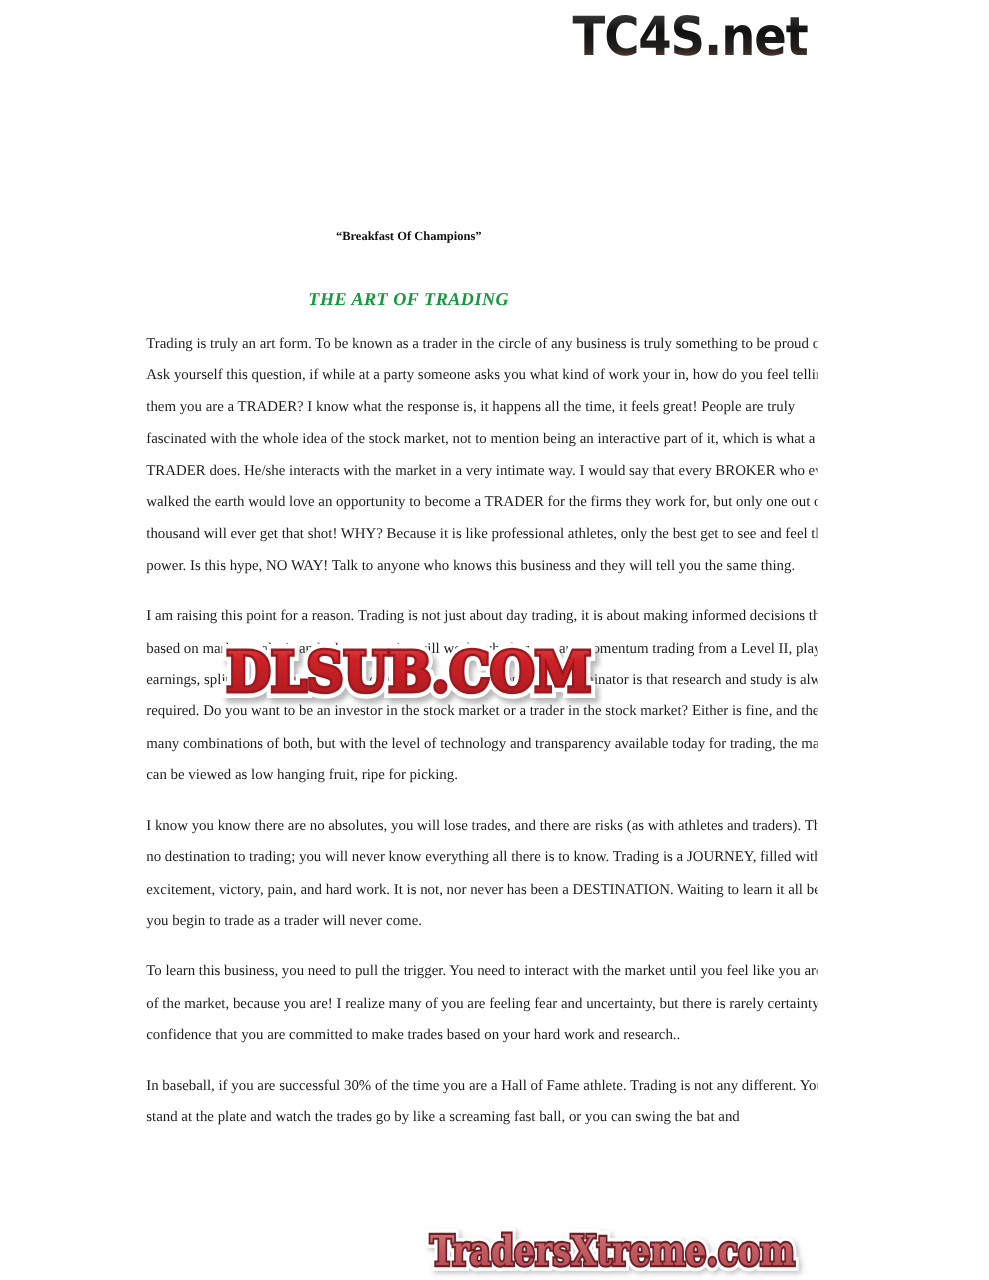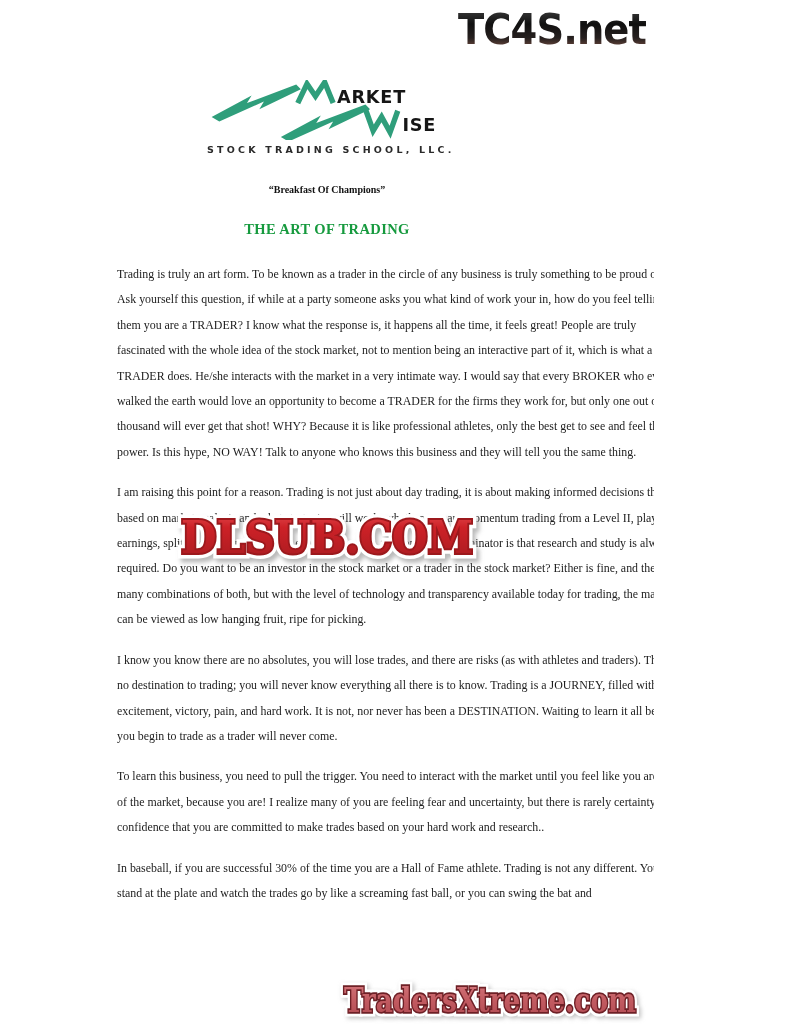--- a/index.html
+++ b/index.html
@@ -20,22 +20,22 @@
     font-family:"DejaVu Sans", sans-serif;
     font-size:9.5px;font-weight:600;color:#2a2a2a;
     letter-spacing:3.2px;white-space:nowrap;
   }
   
   .doc-title{
     position:absolute;top:184px;left:0;width:100%;
     text-align:center;font-weight:bold;font-size:10px;color:#111;
   }
   .doc-subtitle{
-    position:absolute;top:221px;left:0;width:100%;
-    text-align:center;font-weight:bold;
+    position:absolute;top:232px;left:0;width:100%;
+    text-align:center;font-weight:bold;font-style:italic;
     font-size:14.5px;letter-spacing:.4px;
   }
   
   .doc-body{
     position:absolute;left:117px;top:262px;width:567px;
     font-size:11.9px;line-height:25.4px;color:#1c1c1c;
     text-align:left;
   }
   .doc-body p{margin:0 0 15px 0;}
   
@@ -58,37 +58,20 @@
           <stop offset="0%" stop-color="#4a4a4a"></stop>
           <stop offset="40%" stop-color="#101010"></stop>
           <stop offset="68%" stop-color="#26201f"></stop>
           <stop offset="100%" stop-color="#96604f"></stop>
         </linearGradient>
       </defs>
       <text class="sans-text" x="98" y="42" text-anchor="middle" font-size="43" font-weight="bold" letter-spacing="-1" fill="url(#tcgrad)" textLength="188" lengthAdjust="spacingAndGlyphs">TC4S.net</text>
     </svg>
   </div>
 
-  <div class="logo">
-    <svg width="232" height="60" viewBox="0 0 300 78">
-      <g>
-
-        <polygon points="0,48 52,20 46,30 110,6 116,12 62,38 68,28 10,54" fill="#2f9e7b"></polygon>
-
-        <polyline points="112,30 124,5 135,21 147,3 158,30" fill="none" stroke="#2f9e7b" stroke-width="7"></polyline>
-
-        <polygon points="90,74 142,46 136,56 200,32 206,38 152,64 158,54 100,80" fill="#2f9e7b"></polygon>
-
-        <polyline points="200,38 210,66 221,48 232,68 242,40" fill="none" stroke="#2f9e7b" stroke-width="7"></polyline>
-      </g>
-      <text class="sans-text" x="163" y="30" font-size="23" font-weight="bold" letter-spacing="1" fill="#161616">ARKET</text>
-      <text class="sans-text" x="248" y="66" font-size="23" font-weight="bold" letter-spacing="1" fill="#161616">ISE</text>
-    </svg>
-    <div class="logo-school">STOCK TRADING SCHOOL, LLC.</div>
-  </div>
 
   <div class="doc-title">“Breakfast Of Champions”</div>
   <div class="doc-subtitle" style="color:#169a3e;">THE ART OF TRADING</div>
 
   <div class="doc-body">
     <p>Trading is truly an art form.  To be known as a trader in the circle of any business is truly something to be proud of.  Ask yourself this question, if while at a party someone asks you what kind of work your in, how do you feel telling them you are a TRADER?  I know what the response is, it happens all the time, it feels great!  People are truly fascinated with the whole idea of the stock market, not to mention being an interactive part of it, which is what a TRADER does.  He/she interacts with the market in a very intimate way.  I would say that every BROKER who ever walked the earth would love an opportunity to become a TRADER for the firms they work for, but only one out of a thousand will ever get that shot!  WHY?  Because it is like professional athletes, only the best get to see and feel that power.  Is this hype, NO WAY!  Talk to anyone who knows this business and they will tell you the same thing.</p>
     <p>I am raising this point for a reason.  Trading is not just about day trading, it is about making informed decisions that are based on market analysis and what strategies will work, whether you are momentum trading from a Level II, playing earnings, splits, or other news driven events.  However, the common denominator is that research and study is always required.  Do you want to be an investor in the stock market or a trader in the stock market?  Either is fine, and there are many combinations of both, but with the level of technology and transparency available today for trading, the market can be viewed as low hanging fruit, ripe for picking.</p>
     <p>I know you know there are no absolutes, you will lose trades, and there are risks (as with athletes and traders).  There is no destination to trading; you will never know everything all there is to know.  Trading is a JOURNEY, filled with excitement, victory, pain, and hard work.  It is not, nor never has been a DESTINATION.  Waiting to learn it all before you begin to trade as a trader will never come.</p>
     <p>To learn this business, you need to pull the trigger.  You need to interact with the market until you feel like you are part of the market, because you are!  I realize many of you are feeling fear and uncertainty, but there is rarely certainty, only confidence that you are committed to make trades based on your hard work and research..</p>
     <p>In baseball, if you are successful 30% of the time you are a Hall of Fame athlete.  Trading is not any different.  You can stand at the plate and watch the trades go by like a screaming fast ball, or you can swing the bat and</p>

